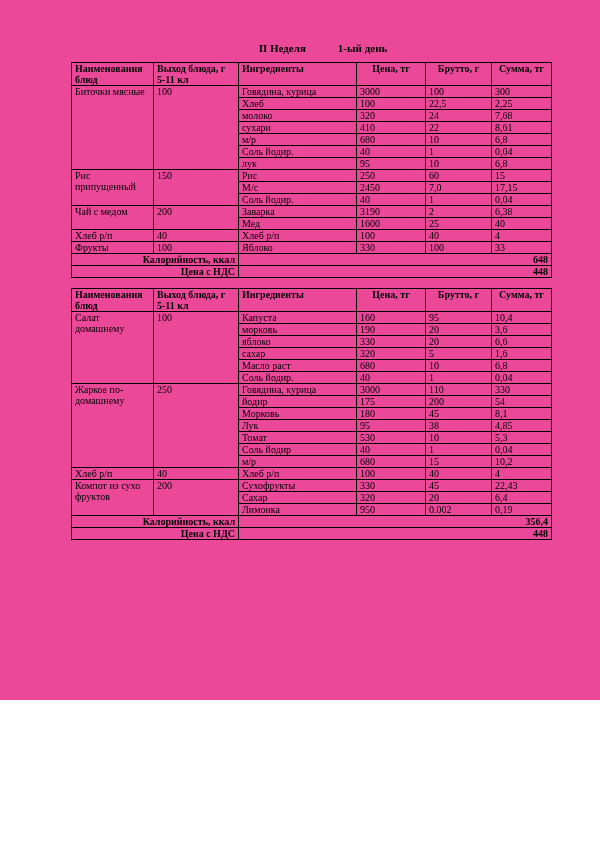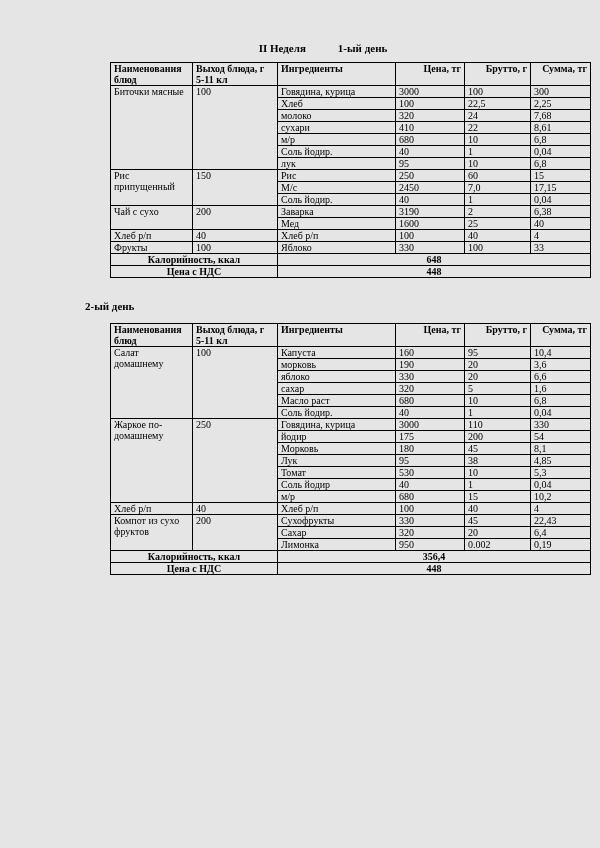--- a/index.html
+++ b/index.html
@@ -1,41 +1,41 @@
 <!DOCTYPE html>
 <html><head>
 <meta charset="utf-8">
 <style>
   * { box-sizing: border-box; }
   html,body { margin:0; padding:0; background:#fff; }
   .page {
-    width:600px; height:848px; background:#e5e5e5; position:relative;
+    width:600px; height:700px; background:#ec4899; position:relative;
     font-family:"Liberation Serif", serif; color:#000; overflow:hidden;
   }
   .doc-title {
     margin:0 0 0 83px; padding-top:42px; width:480px;
     text-align:center; font-weight:bold; font-size:11px; line-height:13px;
   }
   .title-gap { display:inline-block; width:32px; }
   table.menu {
-    border-collapse:collapse; table-layout:fixed; width:480px; margin-left:110px;
+    border-collapse:collapse; table-layout:fixed; width:480px; margin-left:71px;
   }
   table.t1 { margin-top:7px; }
   .day-heading {
     margin:22px 0 0 85px; font-weight:bold; font-size:11px; line-height:13px;
   }
   table.t2 { margin-top:10px; }
   th, td {
     border:1px solid #000; padding:0 3px; font-size:10px; line-height:11px;
     vertical-align:top; text-align:left; overflow:hidden;
   }
   th { font-weight:bold; white-space:pre-line; }
-  th.num { text-align:right; }
+  th.num { text-align:center; }
   td.dish { white-space:pre-line; }
-  tfoot td { font-weight:bold; text-align:center; }
+  tfoot td { font-weight:bold; text-align:right; }
 </style>
 </head>
 <body>
 
 <div class="page">
 
   <div class="doc-title">
     <span>II Неделя</span><span class="title-gap"></span><span>1-ый день</span>
   </div>
 
@@ -120,21 +120,21 @@
           <td>7,0</td>
           <td>17,15</td>
         </tr>
         <tr>
           <td>Соль йодир.</td>
           <td>40</td>
           <td>1</td>
           <td>0,04</td>
         </tr>
         <tr>
-          <td class="dish" rowspan="2">Чай с сухо</td>
+          <td class="dish" rowspan="2">Чай с медом</td>
           <td rowspan="2">200</td>
           <td>Заварка</td>
           <td>3190</td>
           <td>2</td>
           <td>6,38</td>
         </tr>
         <tr>
           <td>Мед</td>
           <td>1600</td>
           <td>25</td>
@@ -162,21 +162,20 @@
         <td colspan="2">Калорийность, ккал</td>
         <td colspan="4">648</td>
       </tr>
       <tr>
         <td colspan="2">Цена с НДС</td>
         <td colspan="4">448</td>
       </tr>
     </tfoot>
   </table>
 
-  <div class="day-heading">2-ый день</div>
 
   <table class="menu t2">
     <colgroup>
       <col style="width:82px">
         <col style="width:85px">
         <col style="width:118px">
       <col style="width:69px">
         <col style="width:66px">
         <col style="width:60px">
     </colgroup>

